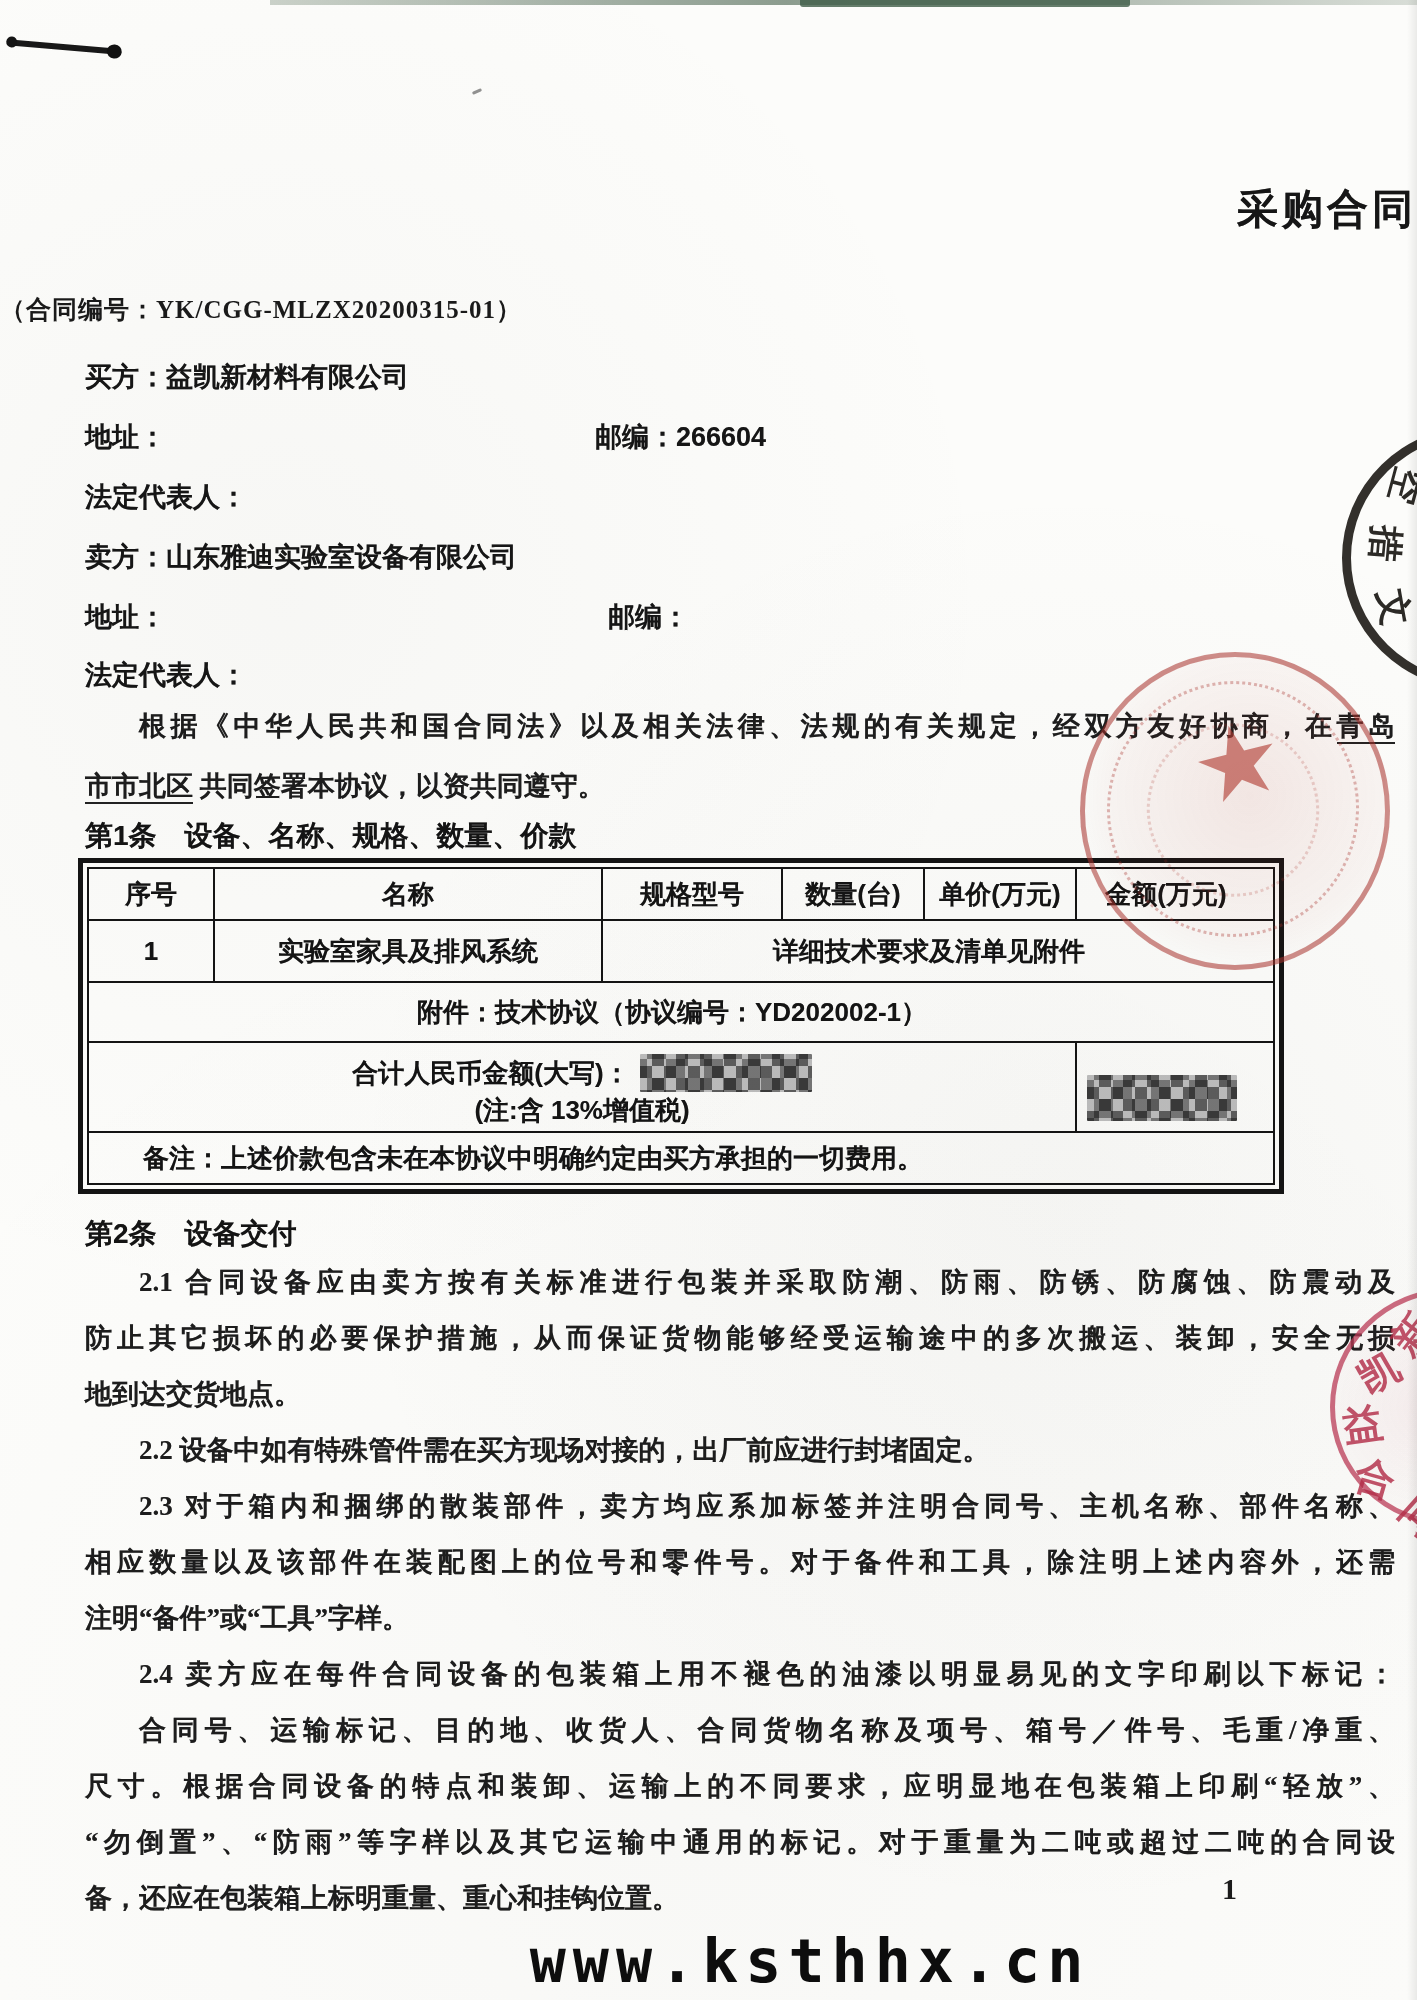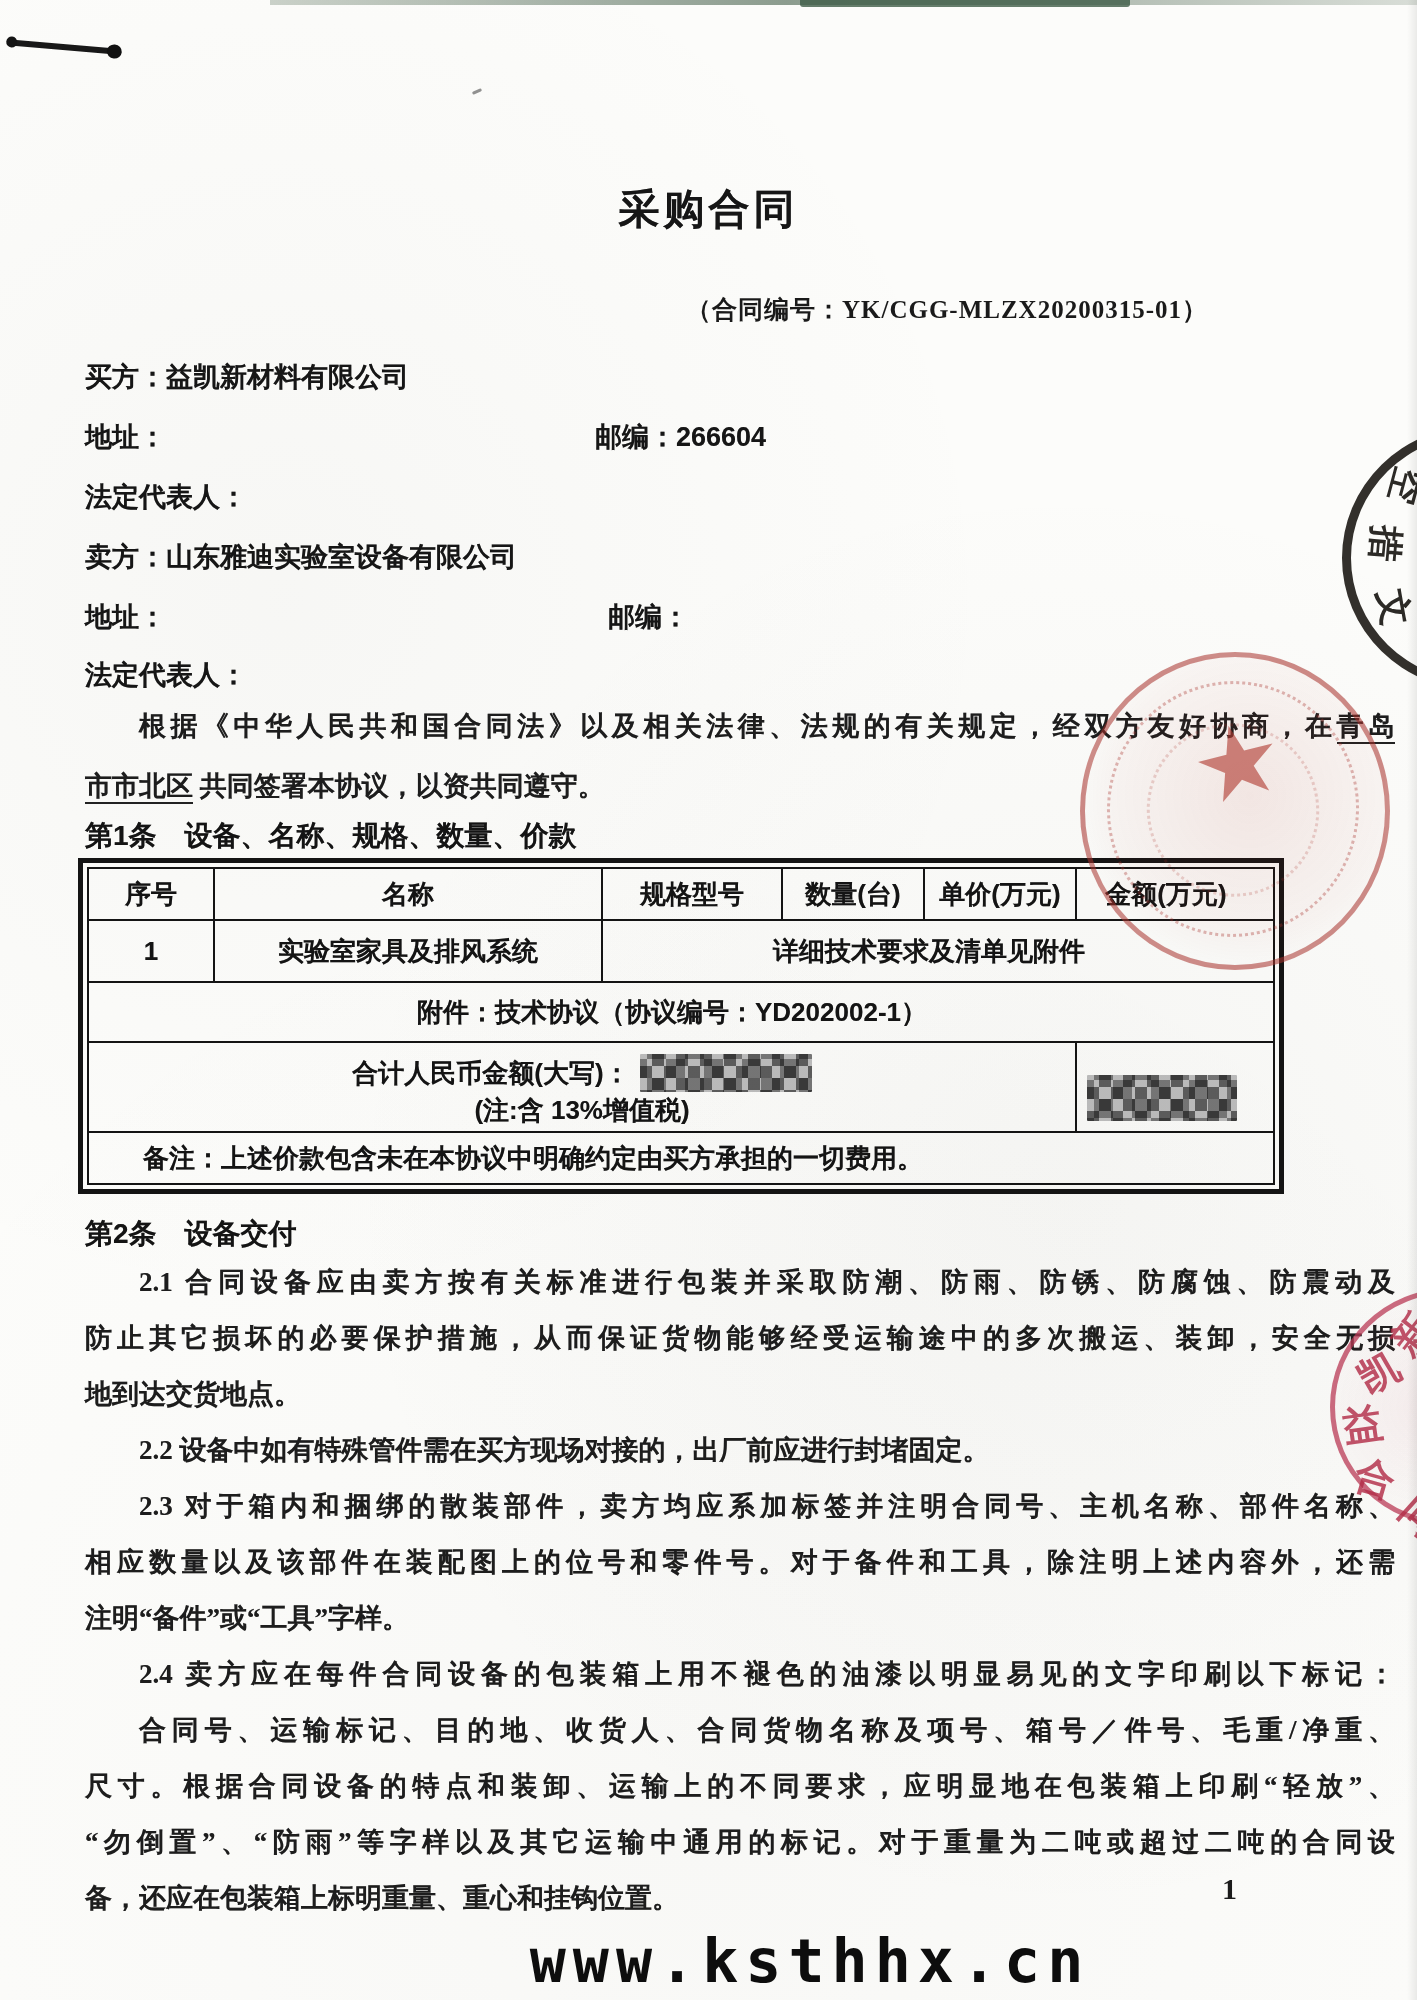--- a/index.html
+++ b/index.html
@@ -21,24 +21,24 @@
     background:linear-gradient(90deg, rgba(110,130,110,.35), rgba(80,105,85,.65) 45%, rgba(110,130,110,.25));}
   .scan-band-dark{position:absolute;left:800px;top:0;width:330px;height:7px;background:#3f5c47;opacity:.8;border-radius:0 0 3px 3px;}
   .pen-mark{position:absolute;left:10px;top:44px;width:106px;height:6px;background:#181818;
     transform:rotate(5deg);border-radius:3px;}
   .pen-mark::before{content:"";position:absolute;left:-4px;top:-3px;width:11px;height:11px;background:#141414;border-radius:50%;}
   .pen-mark::after{content:"";position:absolute;right:-6px;top:-4px;width:15px;height:14px;background:#111;border-radius:50%;}
   .tiny-dash{position:absolute;left:472px;top:90px;width:10px;height:3px;background:rgba(40,40,40,.5);transform:rotate(-25deg);border-radius:2px;}
 
   
   .abs{position:absolute;}
-  .doc-title{left:0;top:182px;width:1417px;text-align:center;
+  .doc-title{left:0;top:182px;width:1417px;text-align:right;
     font-family:"Liberation Sans","DejaVu Sans",sans-serif;font-weight:700;font-size:41px;letter-spacing:4px;color:#161616;
     text-shadow:0 0 .6px rgba(0,0,0,.55);}
-  .contract-no{left:0;top:293px;width:1208px;text-align:right;font-weight:700;font-size:25px;color:#1a1a1a;letter-spacing:1px;}
+  .contract-no{left:0;top:293px;width:1208px;text-align:left;font-weight:700;font-size:25px;color:#1a1a1a;letter-spacing:1px;}
   .party-line{left:85px;width:1310px;height:42px;line-height:42px;font-size:27px;font-weight:700;color:#161616;
     font-family:"Liberation Sans","DejaVu Sans",sans-serif;text-shadow:0 0 .4px rgba(0,0,0,.45);margin-top:8px;}
   .postal{position:absolute;left:510px;top:0;}
   .postal-seller{left:523px;}
 
   .body-line{left:85px;width:1310px;height:56px;line-height:56px;font-size:27px;font-weight:600;color:#1d1d1d;
     white-space:normal;text-shadow:0 0 .4px rgba(0,0,0,.4);}
   .full{text-align:justify;text-align-last:justify;}
   .ind{text-indent:54px;}
   .uline{border-bottom:2px solid #222;padding-bottom:1px;}

